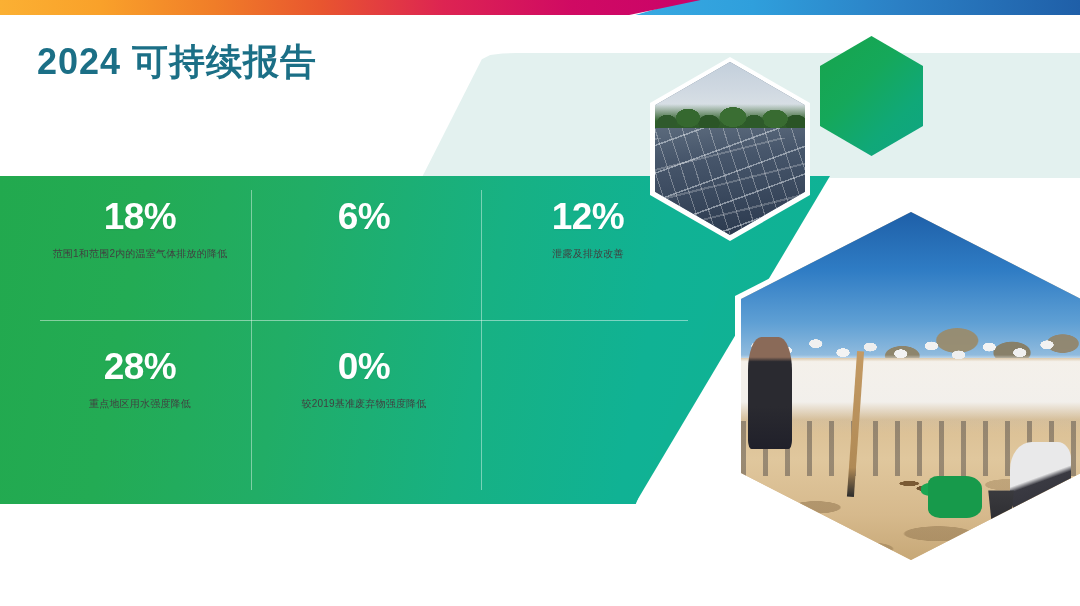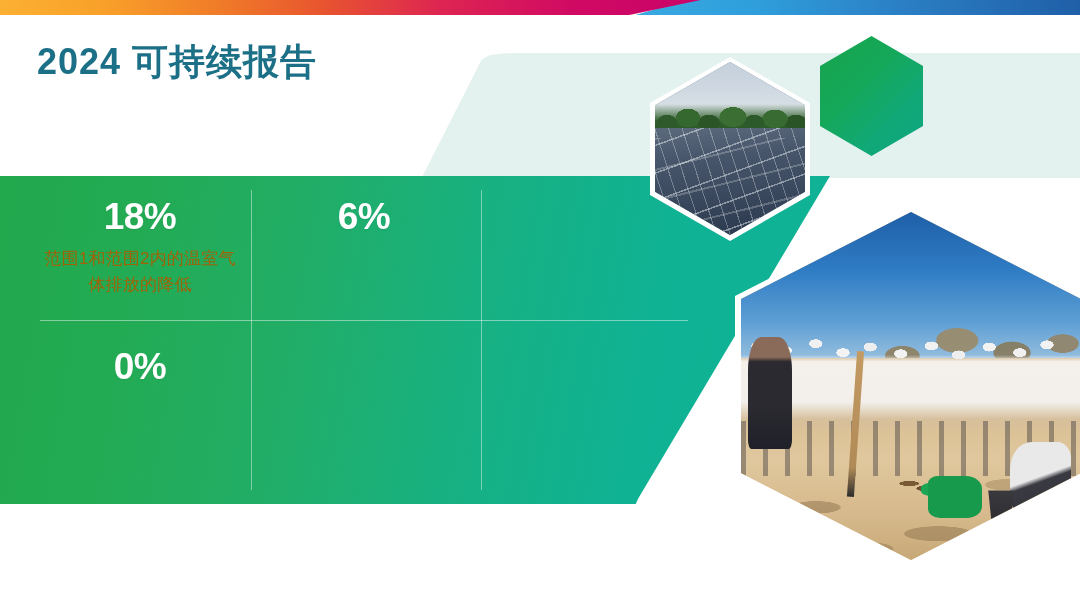--- a/index.html
+++ b/index.html
@@ -197,21 +197,21 @@
     position:absolute; left:28px; top:190px; width:672px; height:300px;
     display:grid; grid-template-columns:1fr 1fr 1fr; grid-template-rows:1fr 1fr;
   }
   .stat { position:relative; display:flex; flex-direction:column; 
           justify-content:flex-start; padding:8px 14px 0 14px; text-align:center; }
   .stat-value {
     font-size:37px; font-weight:bold; color:#ffffff; line-height:1.05;
     letter-spacing:-0.5px; text-shadow:0 1px 2px rgba(0,0,0,.06);
   }
   .stat-label {
-    margin-top:9px; font-size:17px; color:#a16207; line-height:1.55;
+    margin-top:9px; font-size:10px; color:#404040; line-height:1.55;
     font-weight:500; letter-spacing:.2px; max-width:205px;
   }
   .vdiv { position:absolute; top:0; width:1px; height:100%;
           background:rgba(255,255,255,.42); }
   .vdiv.a { left:223px; }
   .vdiv.b { left:453px; }
   .hdiv { position:absolute; left:12px; top:130px; width:648px; height:1px;
           background:rgba(255,255,255,.45); }
 
   
@@ -241,27 +241,34 @@
 
     <div class="stat">
       <div class="stat-value">18%</div>
       <div class="stat-label">范围1和范围2内的温室气体排放的降低</div>
     </div>
 
     <div class="stat">
       <div class="stat-value">6%</div>
     </div>
 
-
-    <div class="stat">
+    <div class="stat">
+      <div class="stat-value">12%</div>
+      <div class="stat-label">泄露及排放改善</div>
+    </div>
+
+    <div class="stat">
+      <div class="stat-value">28%</div>
+      <div class="stat-label">重点地区用水强度降低</div>
     </div>
 
 
     <div class="stat">
       <div class="stat-value">0%</div>
+      <div class="stat-label">较2019基准废弃物强度降低</div>
     </div>
 
   </div>
 
   <div class="grid-lines">
     <div class="vdiv a"></div>
     <div class="vdiv b"></div>
     <div class="hdiv"></div>
   </div>
 

